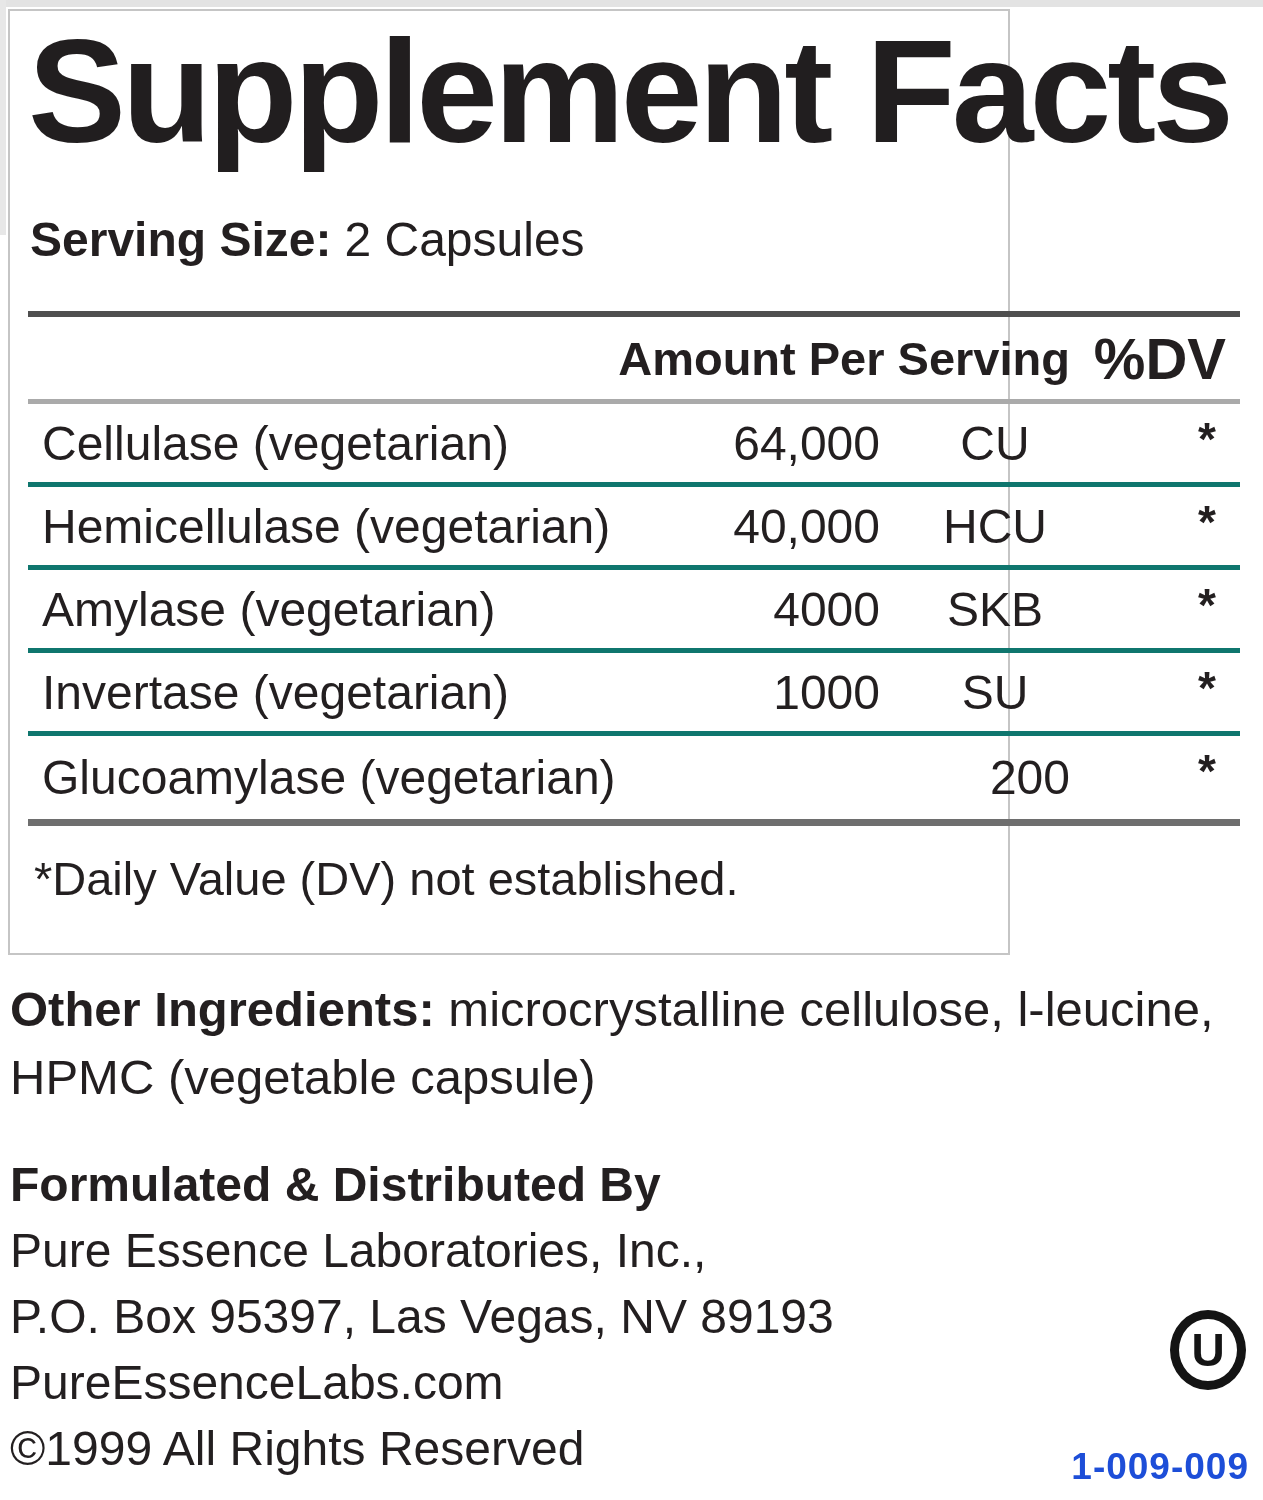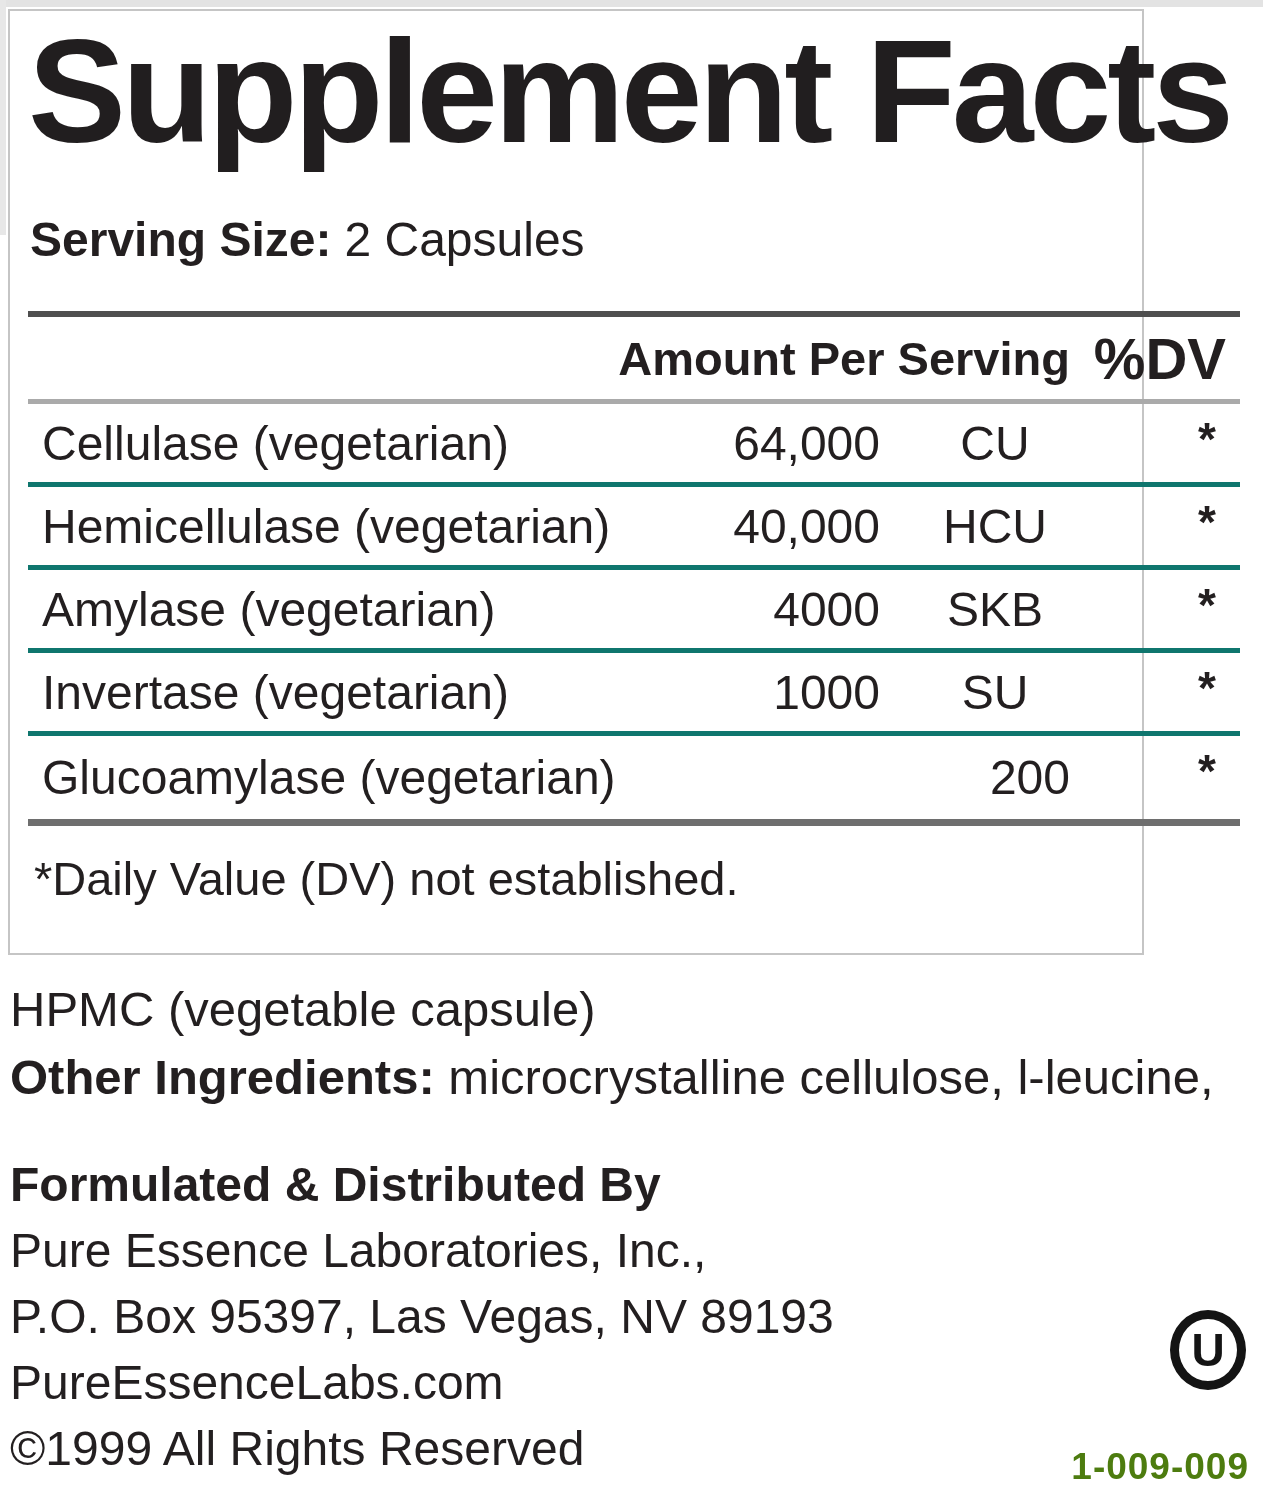--- a/index.html
+++ b/index.html
@@ -9,21 +9,21 @@
     position: relative;
     font-family: "Liberation Sans", sans-serif;
     color: #231f20;
     overflow: hidden;
   }
   .scan-edge-top { position: absolute; left: 0; top: 0; width: 1263px; height: 7px; background: #e3e3e3; }
   .scan-edge-left { position: absolute; left: 0; top: 0; width: 6px; height: 235px; background: #e7e7e7; }
 
   .facts-box {
     position: absolute; left: 8px; top: 9px;
-    width: 1136px; height: 946px;
+    width: 1002px; height: 946px;
     border: 2px solid #c5c5c5;
     background: #ffffff;
   }
   .title {
     position: absolute; left: 18px; top: 3px;
     font-size: 147px; font-weight: bold;
     letter-spacing: -4px; line-height: 1.05;
     white-space: nowrap; color: #211e1f;
   }
   .serving {
@@ -72,21 +72,21 @@
     position: absolute; left: 1170px; top: 1310px;
     width: 76px; height: 80px;
     border: 9px solid #141414; border-radius: 50%;
     display: flex; align-items: center; justify-content: center;
     font-size: 46px; font-weight: bold; color: #141414;
     background: #ffffff;
   }
   .product-code {
     position: absolute; right: 14px; top: 1446px;
     font-size: 37px; font-weight: bold; letter-spacing: 1px;
-    color: #4d7c0f;
+    color: #1d4ed8;
   }
 </style>
 </head>
 <body>
 
 <div class="scan-edge-top"></div>
 <div class="scan-edge-left"></div>
 
 <div class="facts-box">
 
@@ -151,22 +151,22 @@
       <div class="c-dv">*</div>
     </div>
 
     <div class="rule-bottom"></div>
 
     <div class="footnote">*Daily Value (DV) not established.</div>
   </div>
 </div>
 
 <div class="other-ing">
+  <div><span class="lbl">Other Ingredients:</span><span> microcrystalline cellulose, l-leucine,</span></div>
   <div>HPMC (vegetable capsule)</div>
-  <div><span class="lbl">Other Ingredients:</span><span> microcrystalline cellulose, l-leucine,</span></div>
 </div>
 
 <div class="distrib">
   <div class="heading">Formulated &amp; Distributed By</div>
   <div>Pure Essence Laboratories, Inc.,</div>
   <div>P.O. Box 95397, Las Vegas, NV 89193</div>
   <div>PureEssenceLabs.com</div>
   <div>©1999 All Rights Reserved</div>
 </div>
 

